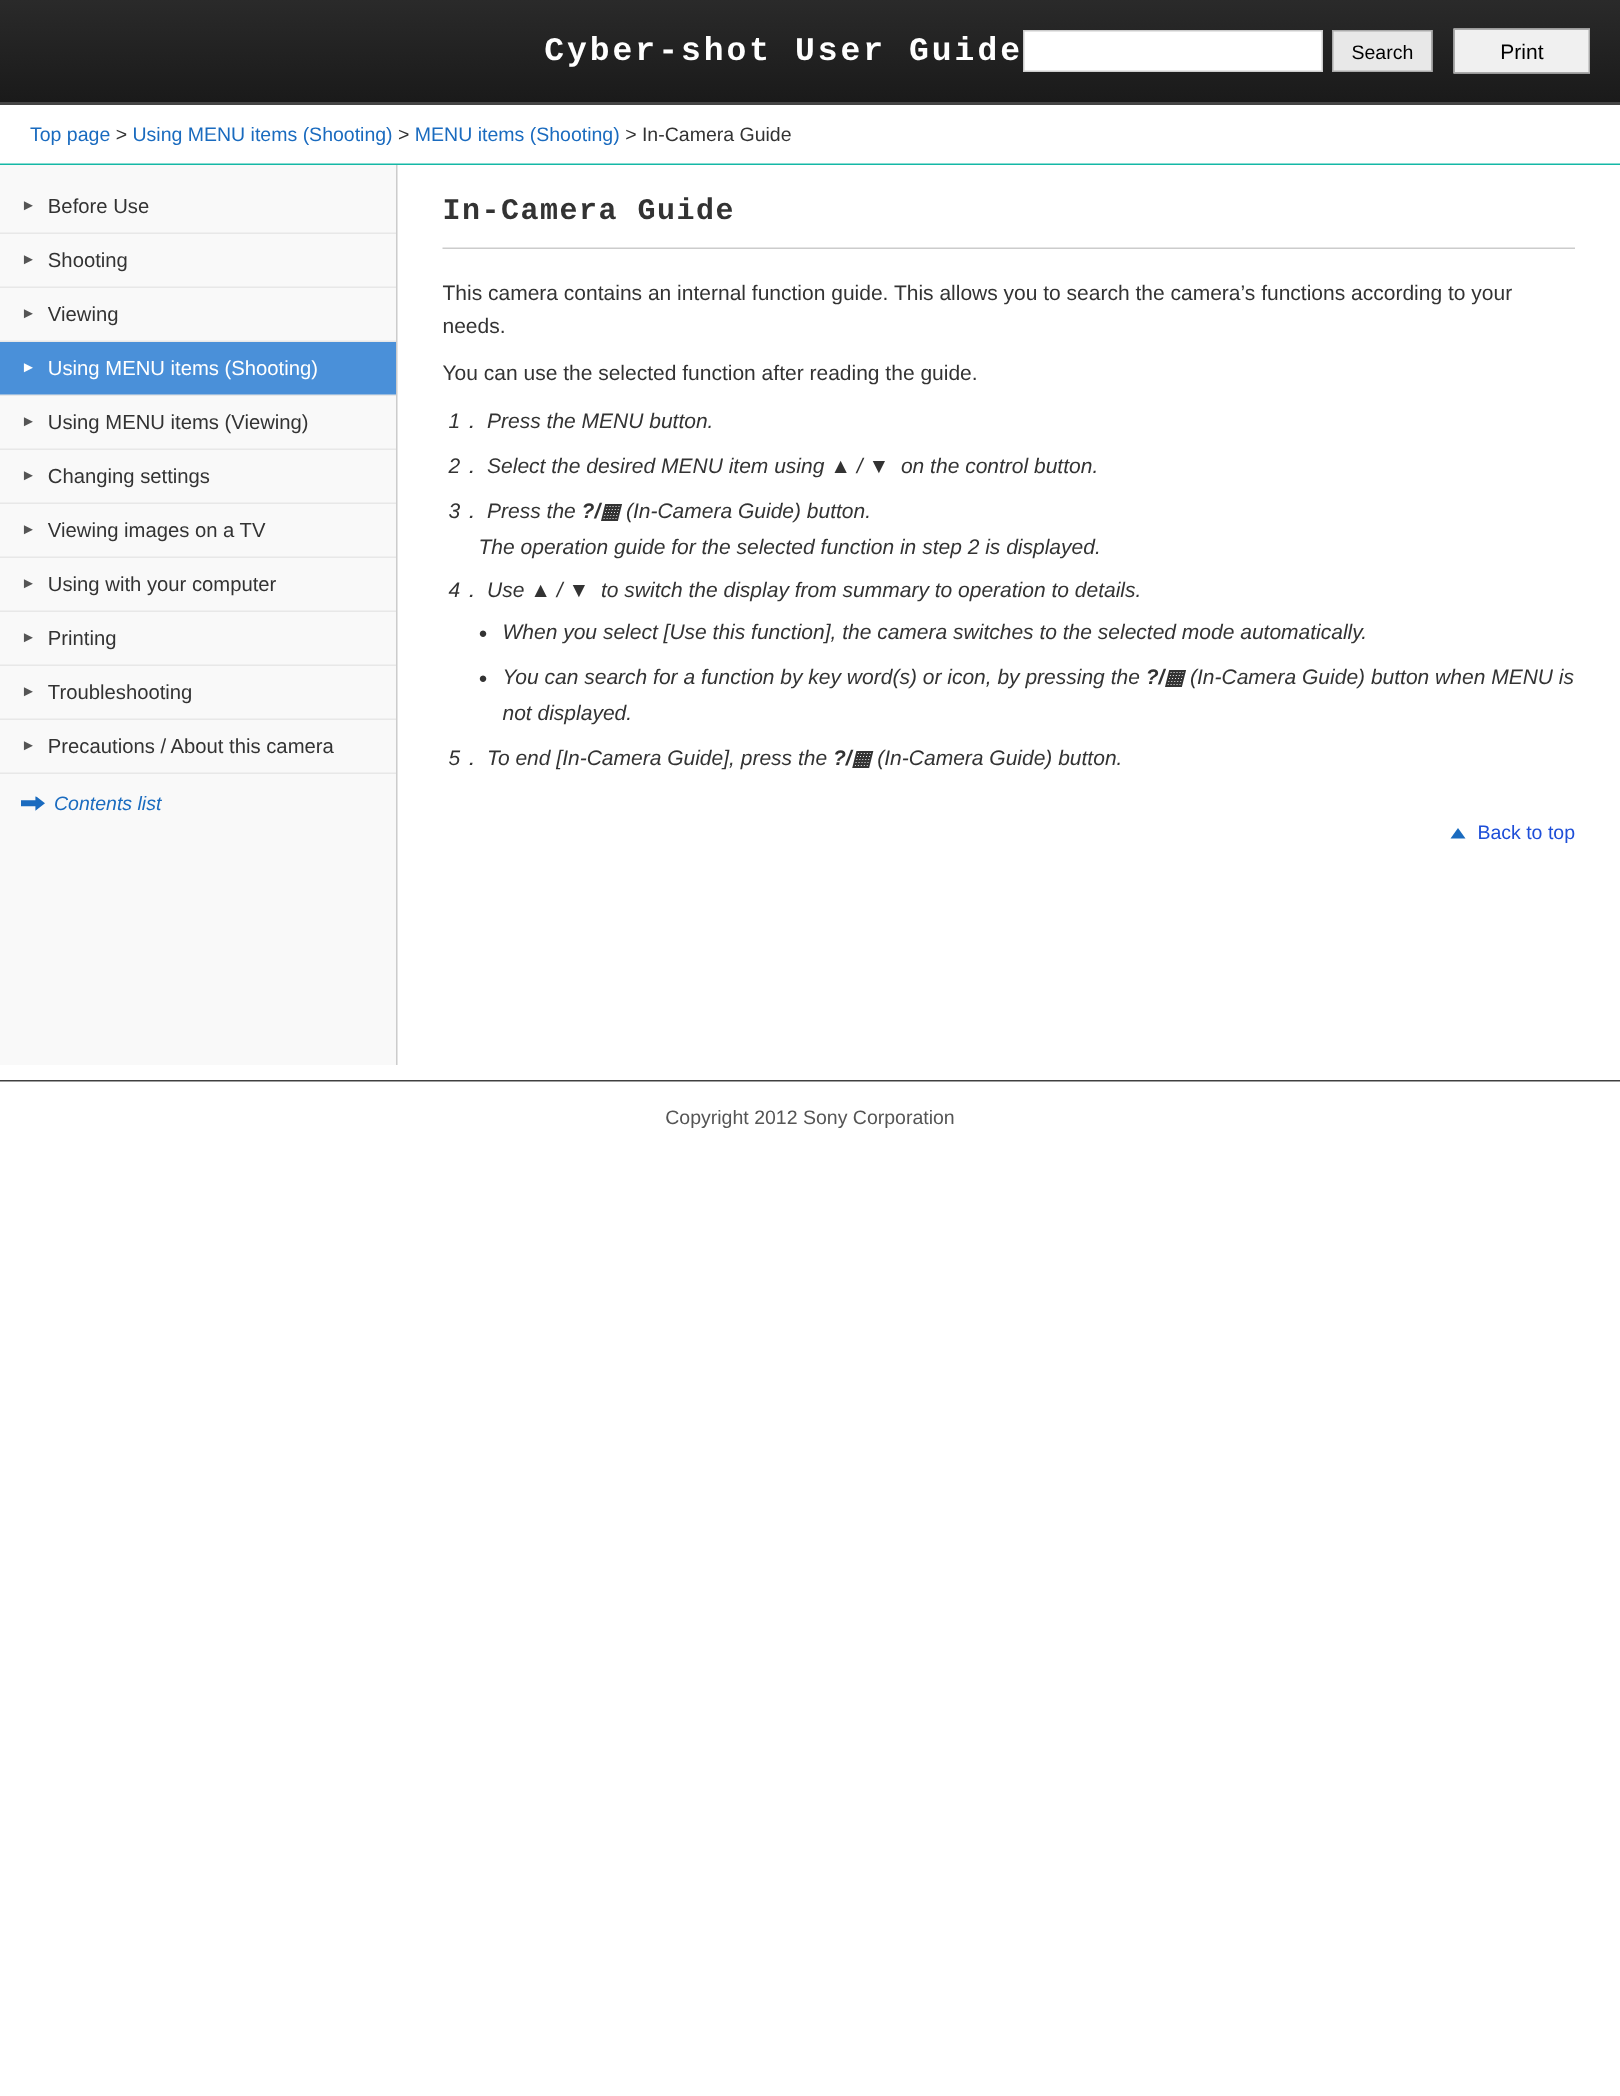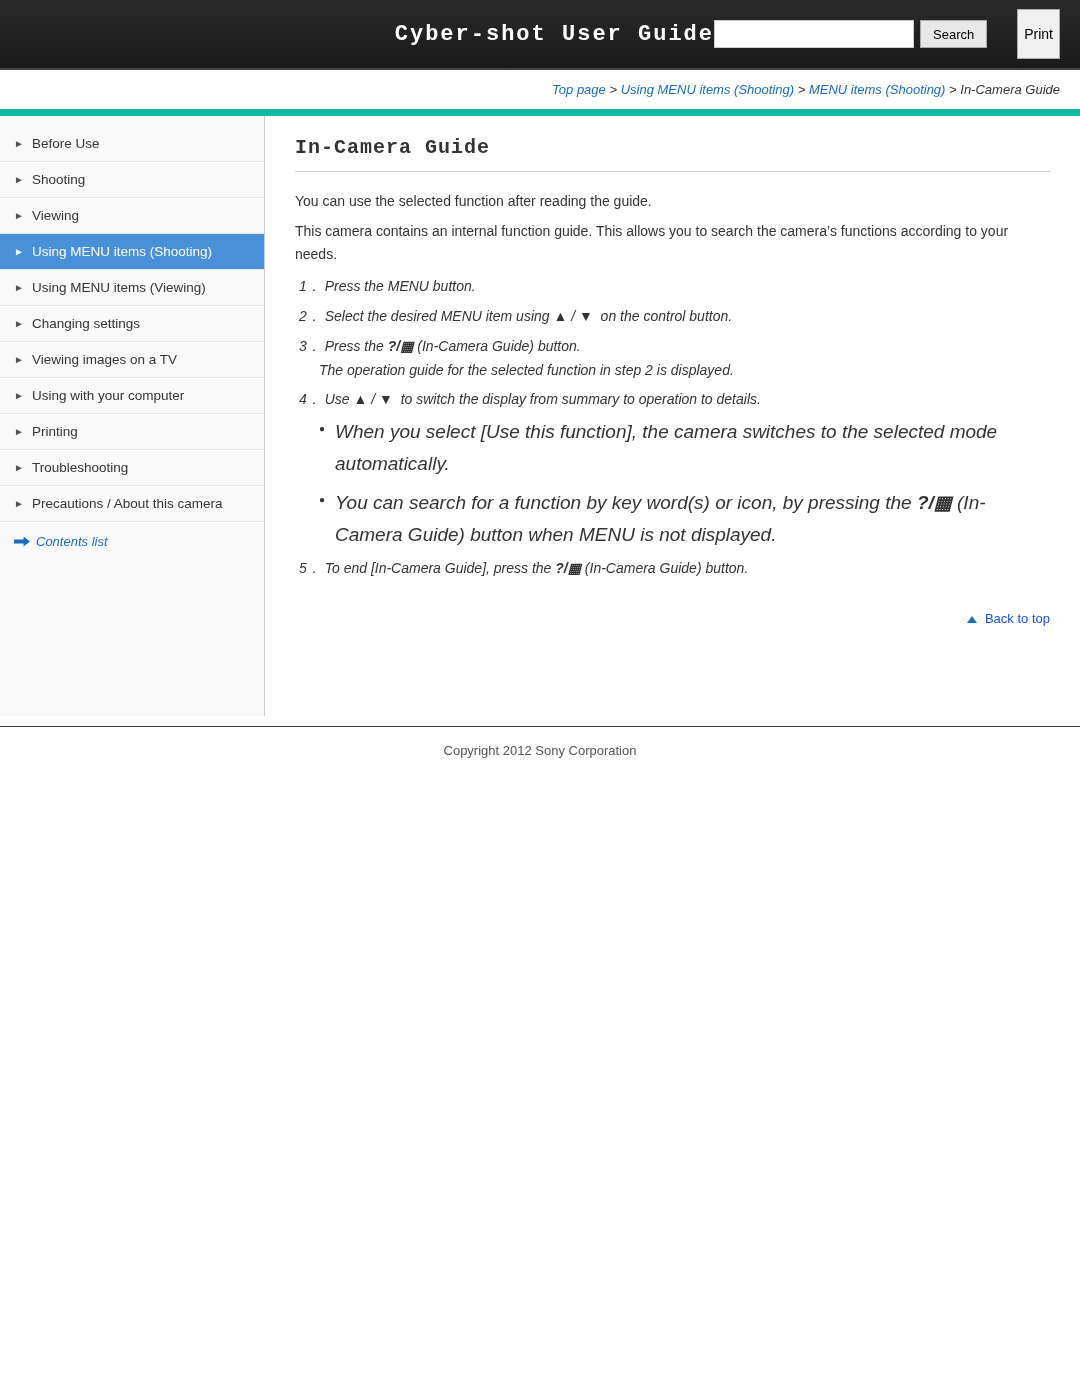--- a/index.html
+++ b/index.html
@@ -38,37 +38,36 @@
     }
     .header-search-button {
       height: 28px;
       padding: 0 12px;
       background: #e8e8e8;
       border: 1px solid #aaa;
       cursor: pointer;
       font-size: 13px;
     }
     .header-print-button {
-      height: 50px;
-      padding: 0 6px;
+      height: 30px;
+      padding: 0 30px;
       background: #f0f0f0;
       border: 1px solid #aaa;
       cursor: pointer;
       font-size: 14px;
-      margin-left: 24px;
+      margin-left: 8px;
     }
 
     
     .breadcrumb {
-      text-align: right;
+      text-align: left;
       padding: 12px 20px;
       font-size: 13px;
       color: #1a6bbf;
-      border-bottom: 7px solid #14b8a6;
-      font-style: italic;
+      border-bottom: 1px solid #14b8a6;
     }
     .breadcrumb a {
       color: #1a6bbf;
       text-decoration: none;
     }
     .breadcrumb span { color: #333; }
 
     
     .main-layout {
       display: flex;
@@ -153,21 +152,21 @@
       line-height: 1.7;
       margin-bottom: 6px;
       padding-left: 4px;
     }
     .bullet-list {
       list-style: none;
       padding: 0;
       margin: 4px 0 4px 20px;
     }
     .bullet-list li {
-      font-size: 19px;
+      font-size: 14px;
       line-height: 1.7;
       padding-left: 16px;
       position: relative;
     }
     .bullet-list li::before {
       content: '●';
       font-size: 10px;
       position: absolute;
       left: 0;
       top: 4px;
@@ -275,22 +274,22 @@
     </div>
     <a class="contents-list-link" href="#">
       <span class="arrow-right"></span>
       <span>Contents list</span>
     </a>
   </div>
 
   <div class="content">
     <div class="page-title">In-Camera Guide</div>
 
+    <p class="content-text">This camera contains an internal function guide. This allows you to search the camera’s functions according to your needs.</p>
     <p class="content-text">You can use the selected function after reading the guide.</p>
-    <p class="content-text">This camera contains an internal function guide. This allows you to search the camera’s functions according to your needs.</p>
 
     <ol class="steps-list">
       <li>
         <span>1．</span>
         <span>Press the MENU button.</span>
       </li>
       <li>
         <span>2．</span>
         <span>Select the desired MENU item using ▲ / ▼&nbsp; on the control button.</span>
       </li>

